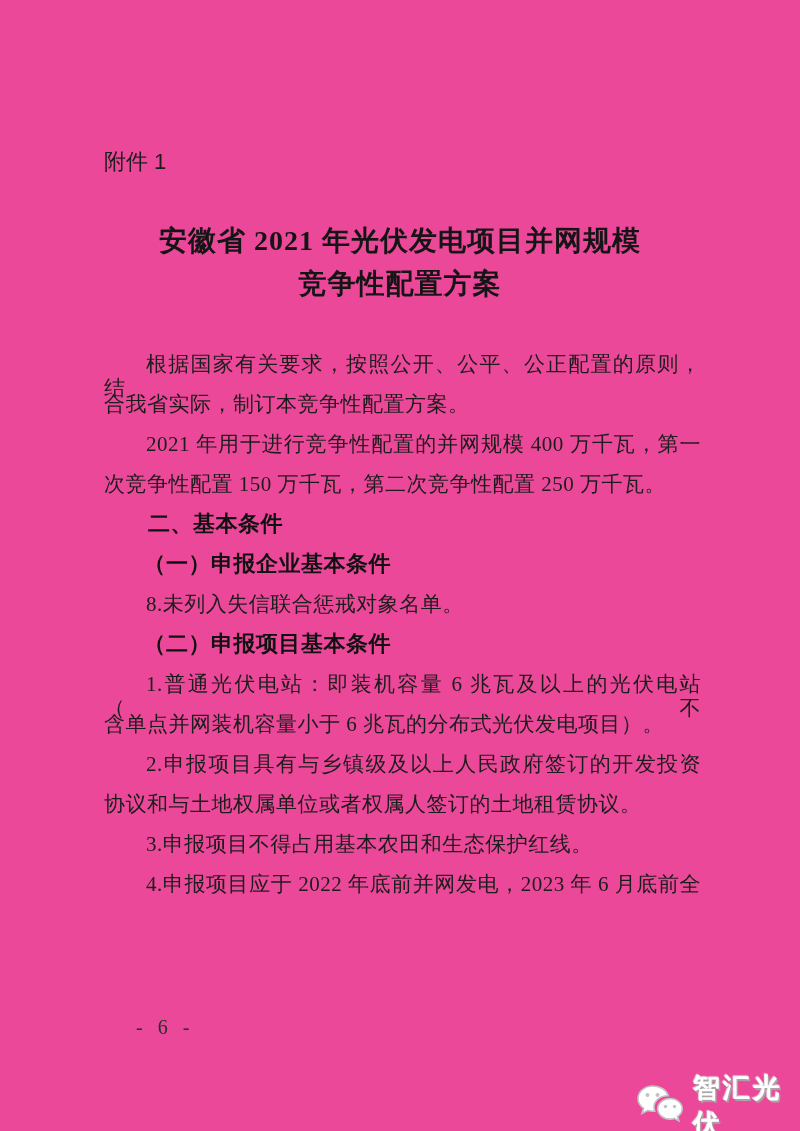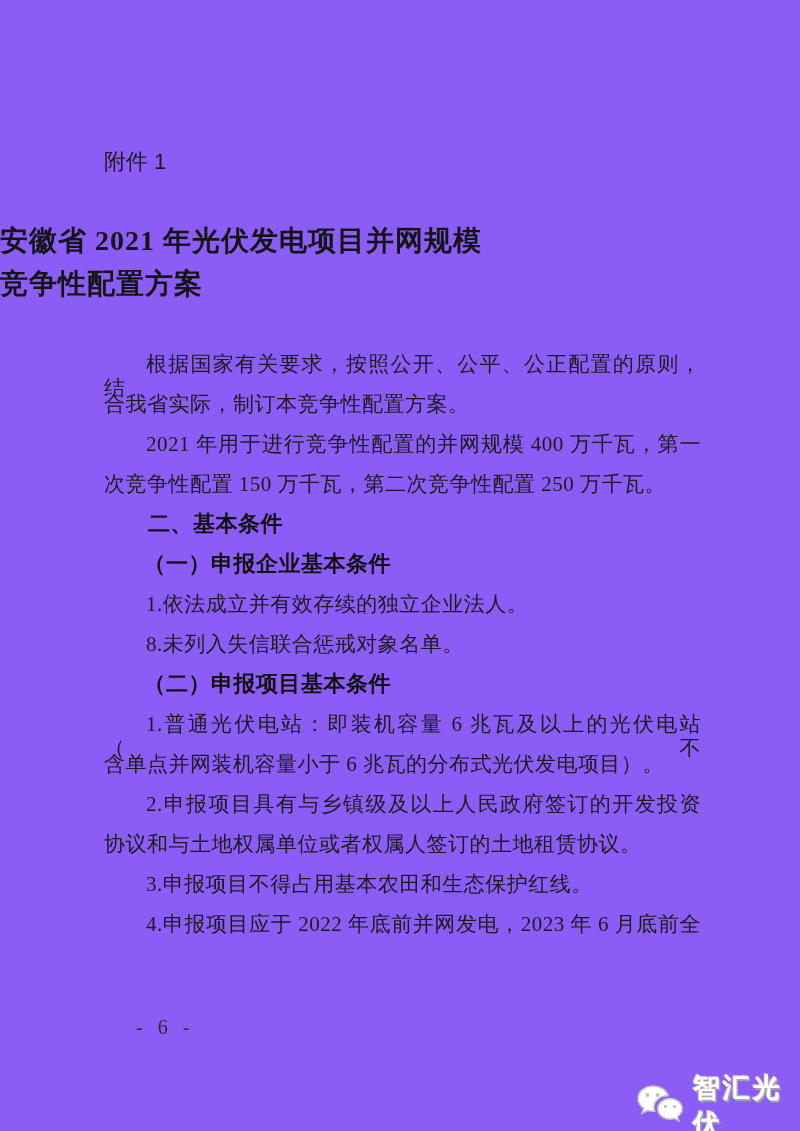--- a/index.html
+++ b/index.html
@@ -4,39 +4,40 @@
 <style>
   html, body {
     margin: 0;
     padding: 0;
     background: #ffffff;
   }
   .page {
     position: relative;
     width: 800px;
     height: 1131px;
-    background: #8b5cf6;
+    background: #ec4899;
     overflow: hidden;
     color: #1c1c1c;
     font-family: "Liberation Serif", "DejaVu Serif", serif;
   }
   .attachment {
     position: absolute;
     top: 147px;
     left: 104px;
     font-family: "Liberation Sans", "DejaVu Sans", sans-serif;
     font-size: 22px;
     font-weight: 500;
     color: #1c1c1c;
   }
   .title {
     position: absolute;
     top: 219px;
     left: 0;
     width: 800px;
+    text-align: center;
     font-family: "Liberation Serif", "DejaVu Serif", serif;
     font-weight: bold;
     font-size: 28px;
     line-height: 43px;
     letter-spacing: 1px;
     color: #151515;
   }
   .body-text {
     position: absolute;
     top: 352px;
@@ -107,21 +108,20 @@
     <div>竞争性配置方案</div>
   </div>
 
   <div class="body-text">
     <div class="bline para-first full">根据国家有关要求，按照公开、公平、公正配置的原则，结</div>
     <div class="bline">合我省实际，制订本竞争性配置方案。</div>
     <div class="bline para-first full">2021 年用于进行竞争性配置的并网规模 400 万千瓦，第一</div>
     <div class="bline">次竞争性配置 150 万千瓦，第二次竞争性配置 250 万千瓦。</div>
     <div class="bline h1">二、基本条件</div>
     <div class="bline h2">（一）申报企业基本条件</div>
-    <div class="bline para-first">1.依法成立并有效存续的独立企业法人。</div>
     <div class="bline para-first">8.未列入失信联合惩戒对象名单。</div>
     <div class="bline h2">（二）申报项目基本条件</div>
     <div class="bline para-first full">1.普通光伏电站：即装机容量 6 兆瓦及以上的光伏电站（不</div>
     <div class="bline">含单点并网装机容量小于 6 兆瓦的分布式光伏发电项目）。</div>
     <div class="bline para-first full">2.申报项目具有与乡镇级及以上人民政府签订的开发投资</div>
     <div class="bline">协议和与土地权属单位或者权属人签订的土地租赁协议。</div>
     <div class="bline para-first">3.申报项目不得占用基本农田和生态保护红线。</div>
     <div class="bline para-first full">4.申报项目应于 2022 年底前并网发电，2023 年 6 月底前全</div>
   </div>
 

